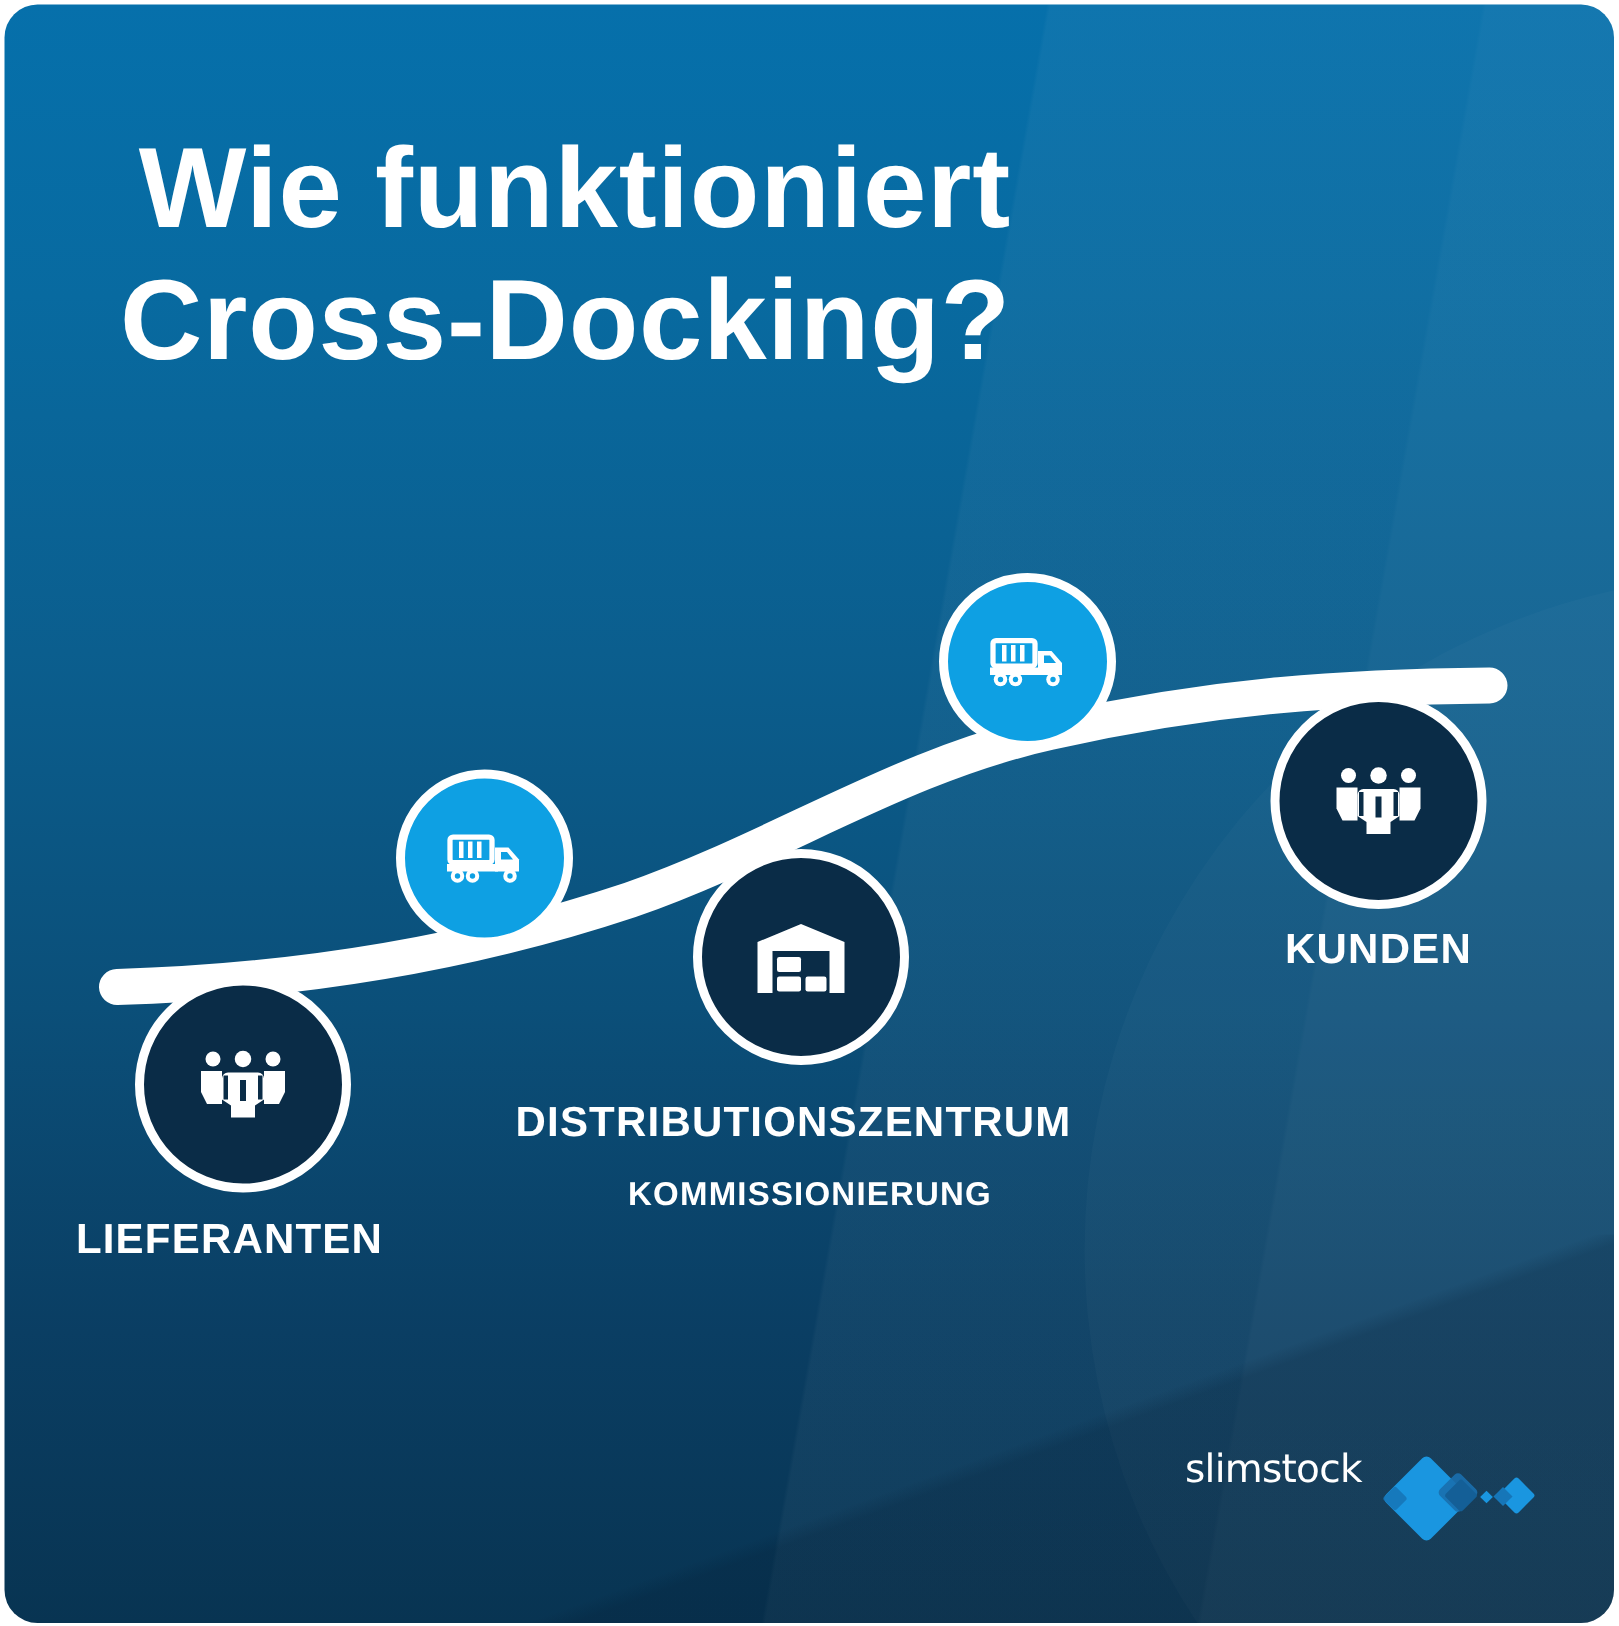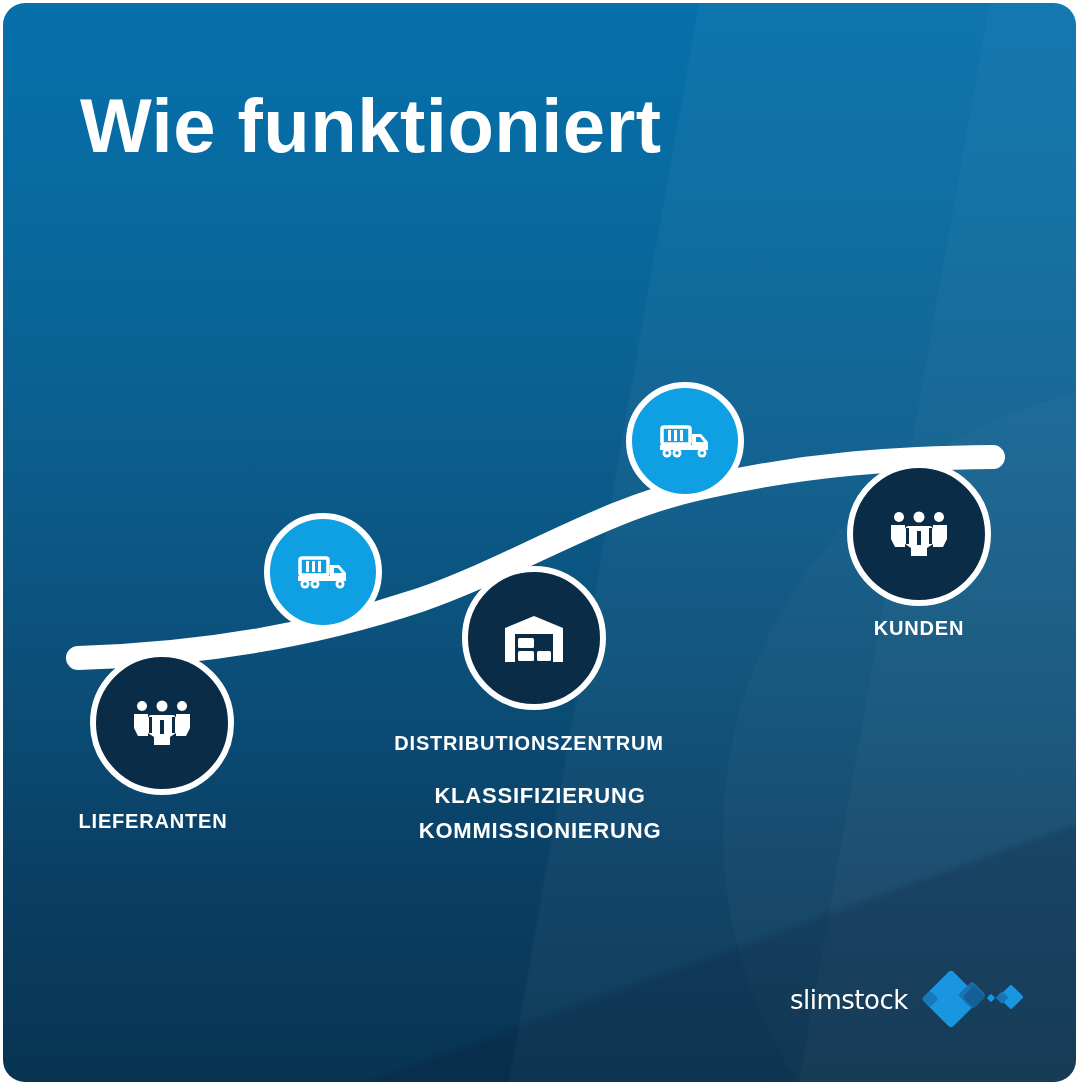--- a/index.html
+++ b/index.html
@@ -22,36 +22,37 @@
   }
   .title span { display:block;text-align:right; }
   svg.path { position:absolute; left:0; top:0; }
   .node {
     position:absolute; border-radius:50%; box-sizing:border-box;
     border:6px solid #ffffff; display:flex; align-items:center; justify-content:center;
   }
   .node.dark { background:#0a2c47; width:144px; height:144px; }
   .node.light { background:#0ea0e3; width:118px; height:118px; }
   .label { position:absolute; color:#ffffff; font-weight:bold; text-align:center; letter-spacing:0.8px; }
-  .lbl-main { font-size:20px; }
+  .lbl-main { font-size:28px; }
   .lbl-sub { font-size:22px; line-height:35px; }
-  .logo { position:absolute; left:790px; top:965px; display:flex; align-items:center; }
+  .logo { position:absolute; left:790px; top:965px; display:flex; }
   .logo-text { color:#ffffff; font-size:26px; letter-spacing:-0.5px; font-family:"DejaVu Sans", sans-serif; margin-right:6px; }
 </style>
 </head>
 <body>
 
 <div class="card">
   <div class="facet1"></div>
   <div class="facet2"></div>
   <div class="facet3"></div>
 </div>
 
 <h1 class="title">
   <span>Wie funktioniert</span>
+  <span>Cross-Docking?</span>
 </h1>
 
 <svg class="path" width="1079" height="1084">
   <path d="M 78 658 C 180 655, 300 640, 420 600 C 520 565, 600 510, 700 488 C 810 463, 900 458, 993 457" fill="none" stroke="#ffffff" stroke-width="24" stroke-linecap="round"></path>
 </svg>
 
 <div class="node dark" style="left:90px; top:651px;">
   <svg width="64" height="46" viewBox="0 0 64 46">
     <g fill="#ffffff">
       <circle cx="12" cy="6" r="5"></circle>
@@ -95,21 +96,20 @@
 <div class="node dark" style="left:462px; top:566px;">
   <svg width="62" height="48" viewBox="0 0 62 48">
     <path d="M2 14 L31 2 L60 14 V48 H50 V20 H12 V48 H2 Z" fill="#ffffff"></path>
     <rect x="15" y="24" width="16" height="10" rx="1.5" fill="#ffffff"></rect>
     <rect x="15" y="37" width="16" height="10" rx="1.5" fill="#ffffff"></rect>
     <rect x="34" y="37" width="14" height="10" rx="1.5" fill="#ffffff"></rect>
   </svg>
 </div>
 <div class="label lbl-main" style="left:309px; top:732px; width:440px;">DISTRIBUTIONSZENTRUM</div>
 <div class="label lbl-sub" style="left:360px; top:778px; width:360px;">
-  <div>KLASSIFIZIERUNG</div>
   <div>KOMMISSIONIERUNG</div>
 </div>
 
 <div class="node light" style="left:626px; top:382px;">
   <svg width="52" height="34" viewBox="0 0 52 34">
     <g fill="none" stroke="#ffffff" stroke-width="3.5">
       <rect x="3" y="3" width="28" height="17" rx="2"></rect>
     </g>
     <g fill="#ffffff">
       <rect x="9" y="6" width="3" height="11"></rect>

